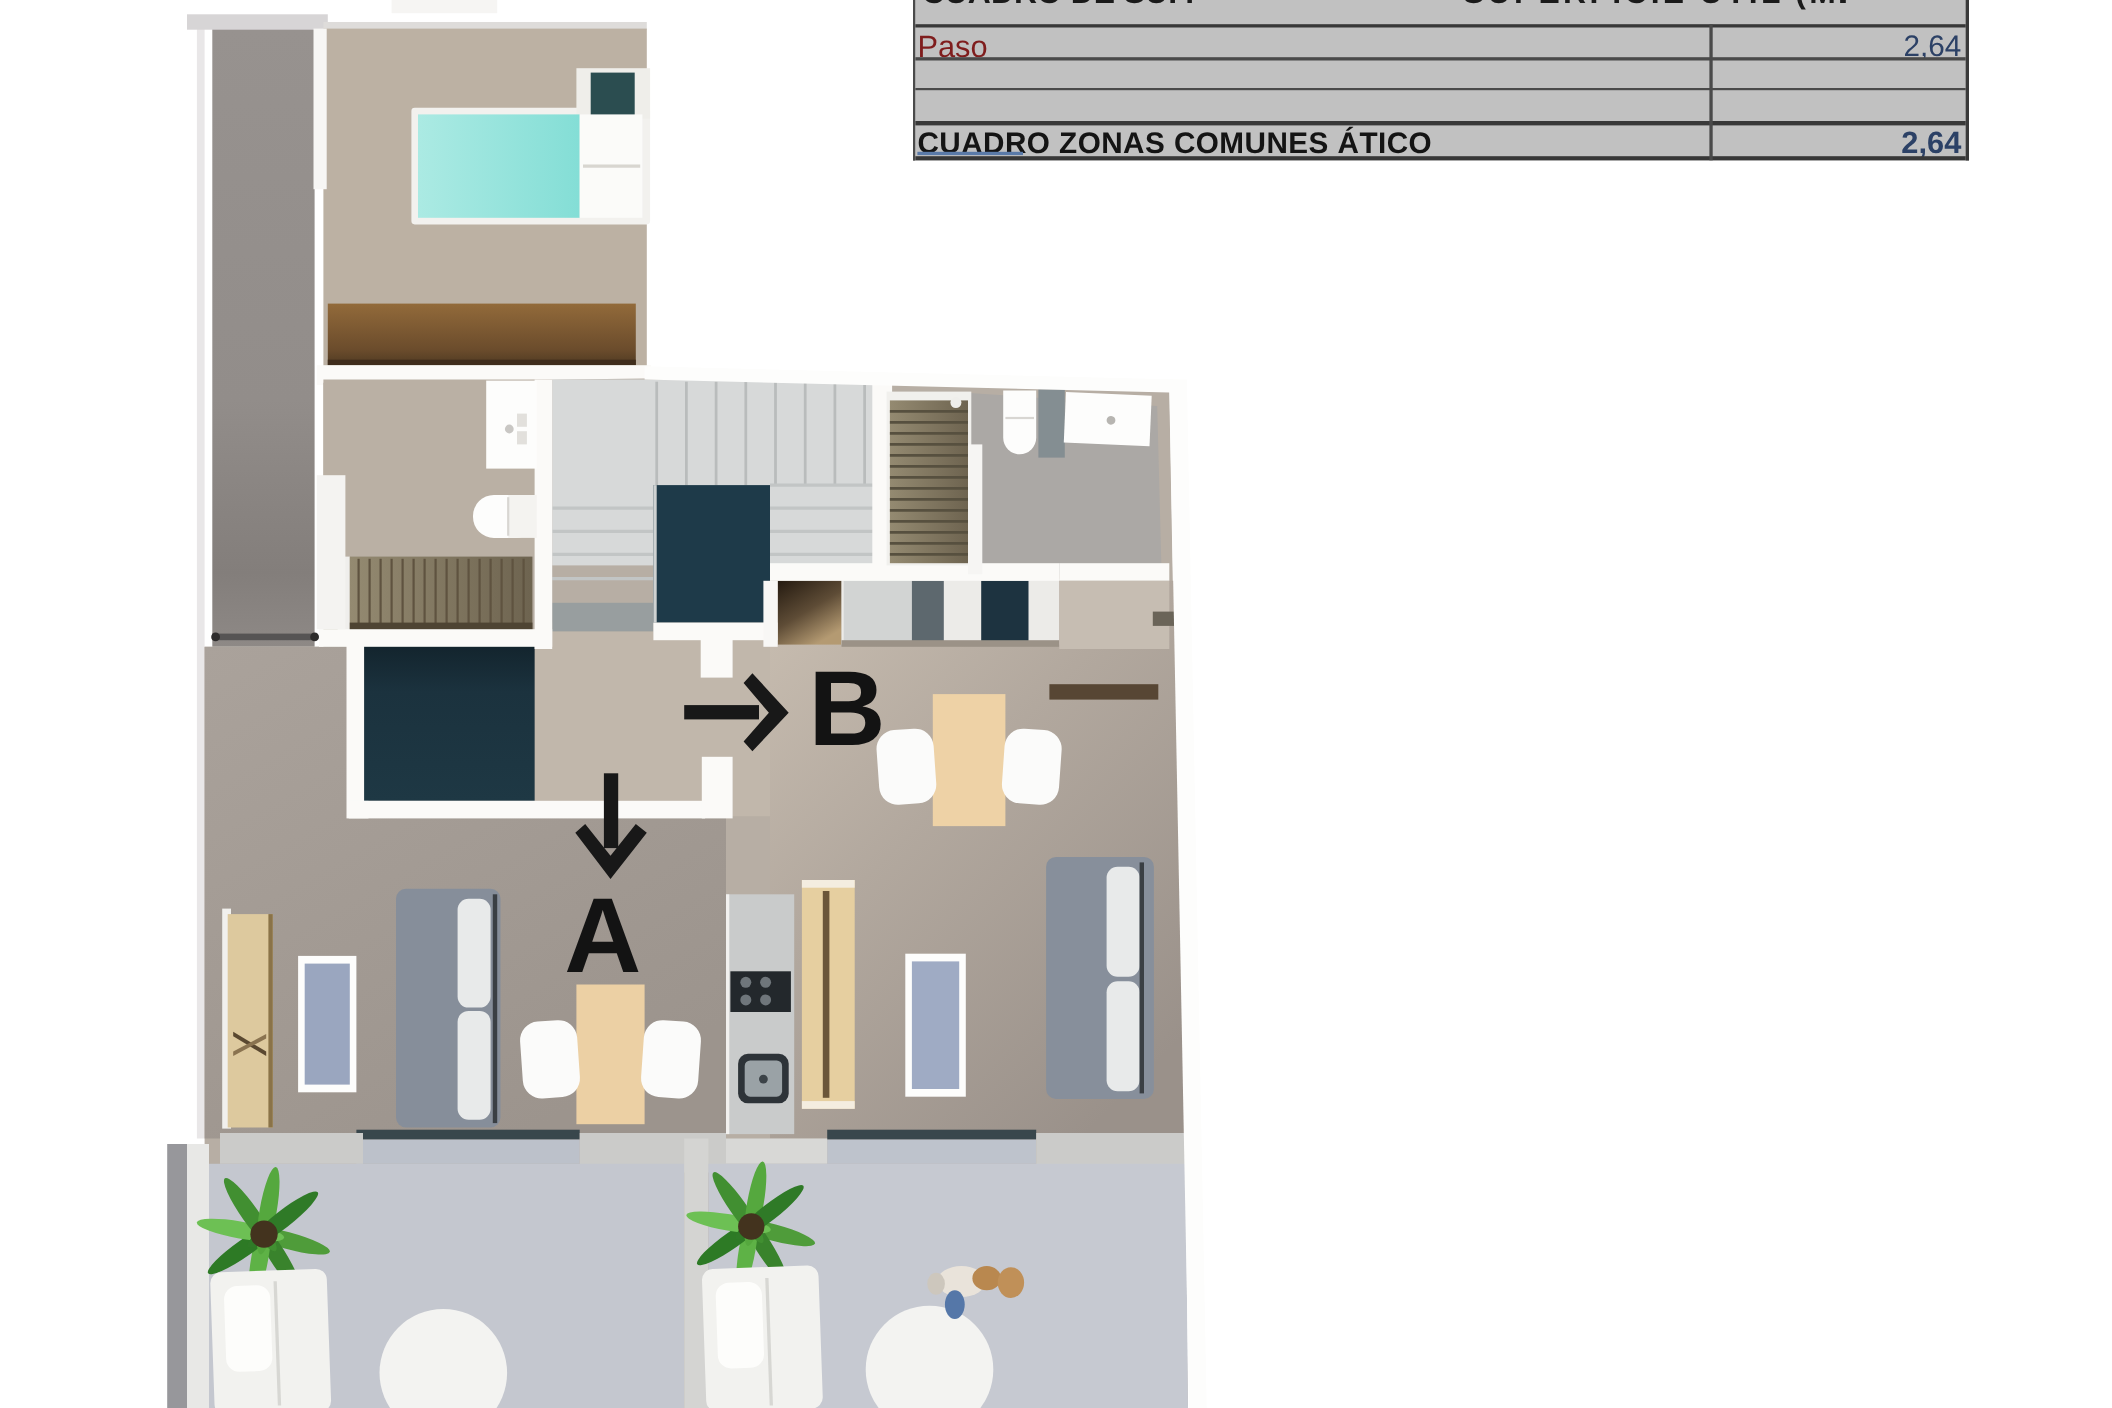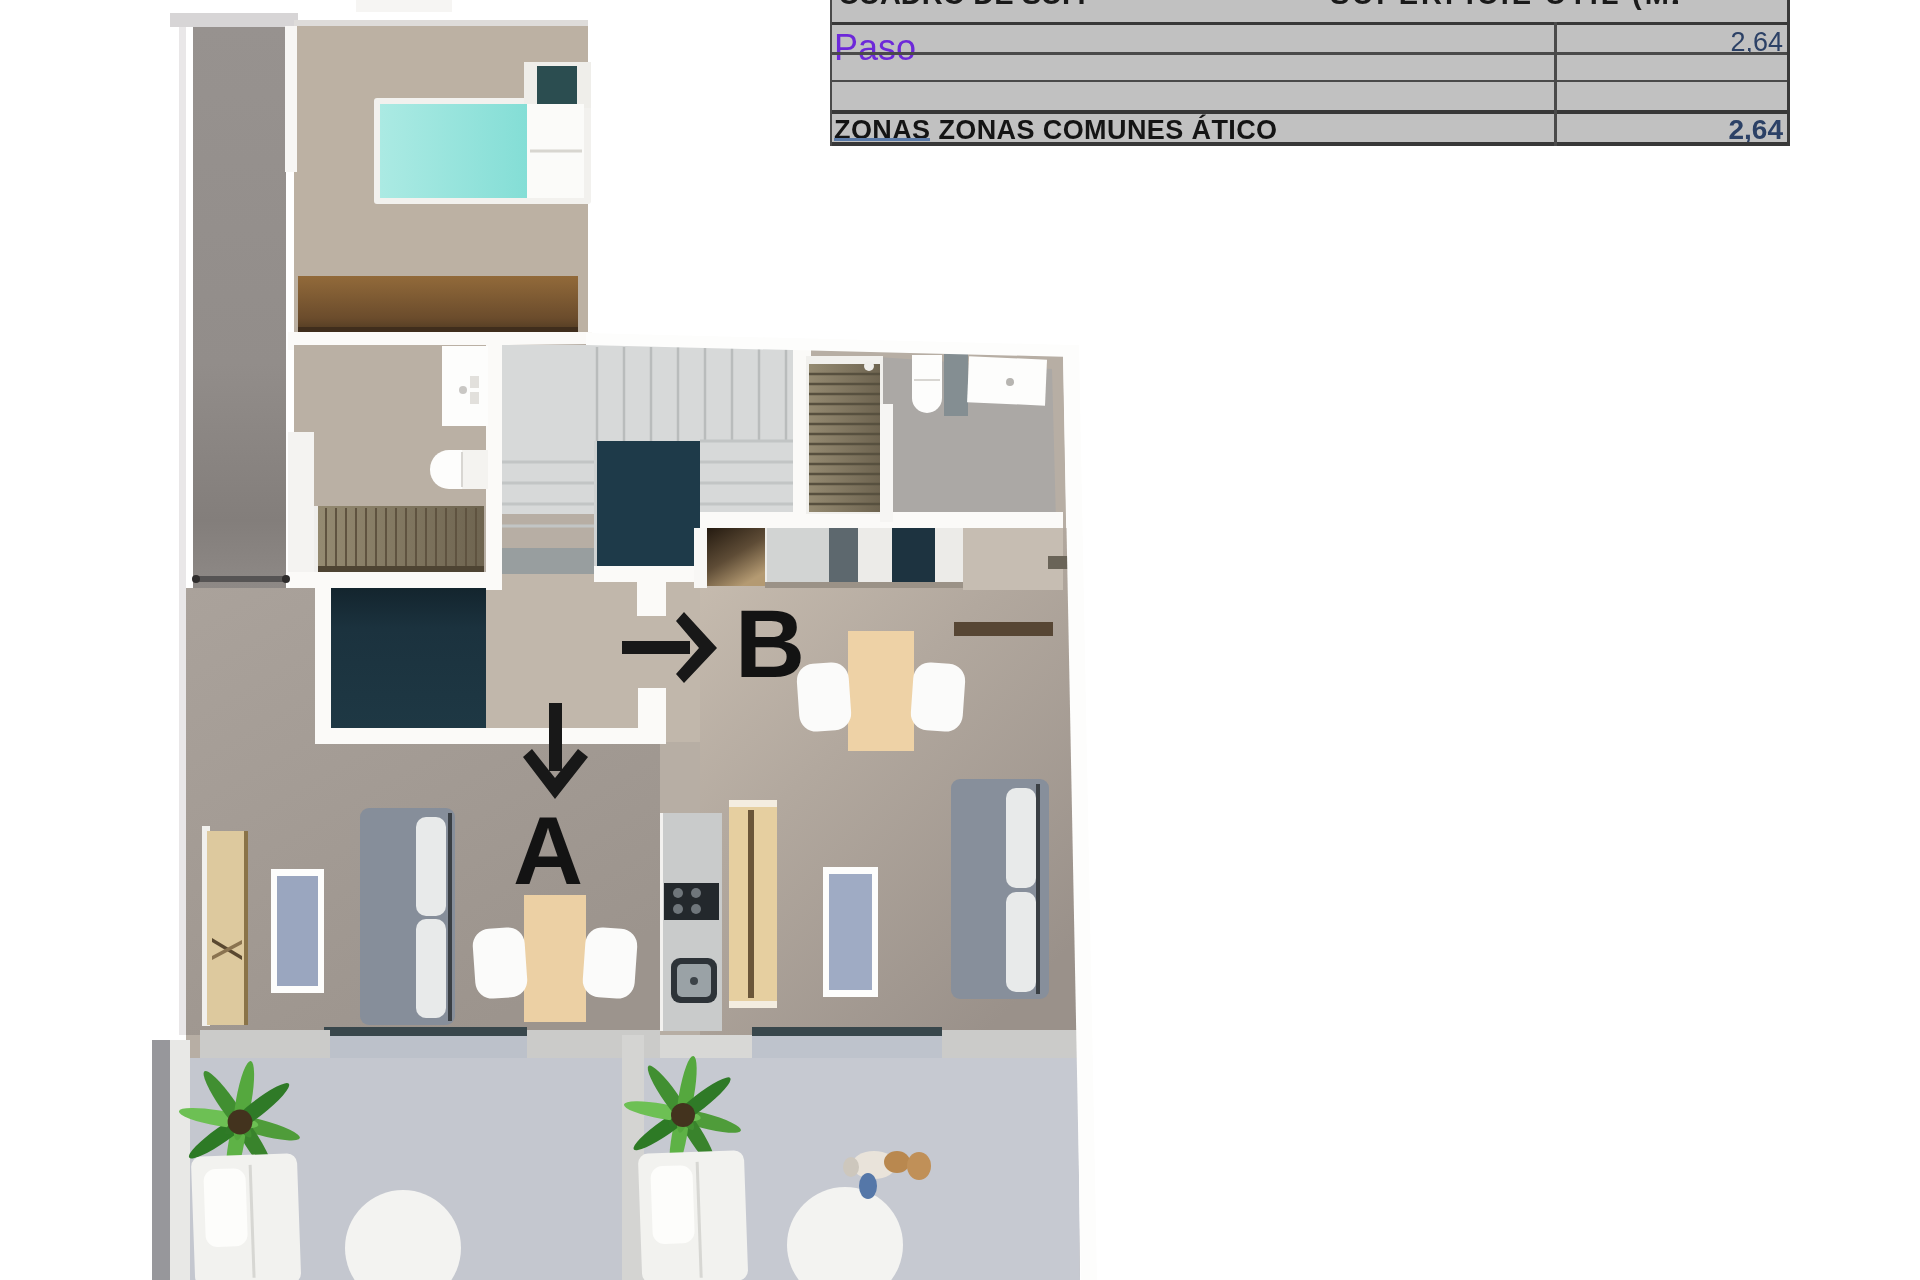--- a/index.html
+++ b/index.html
@@ -371,29 +371,29 @@
 
   <div class="abs" style="left:6px;top:0;width:280px;height:10px;overflow:hidden">
       <div style="margin-top:-22px;font-size:29px;font-weight:bold;color:#1a1a1a;white-space:nowrap">CUADRO DE SUP.</div>
     </div>
   <div class="abs" style="left:498px;top:0;width:348px;height:10px;overflow:hidden">
       <div style="margin-top:-22px;font-size:29px;font-weight:bold;color:#1a1a1a;white-space:nowrap;letter-spacing:3px">SUPERFICIE UTIL (M2</div>
     </div>
 
   <div class="abs" style="left:0;top:22px;width:960px;height:3px;background:#383838"></div>
 
-  <div class="abs" style="left:2px;top:27px;font-size:36px;color:#6d28d9">Paso</div>
+  <div class="abs" style="left:2px;top:27px;font-size:28px;color:#7f1d1d">Paso</div>
   <div class="abs" style="right:4px;top:27px;font-size:27px;color:#2c4166">2,64</div>
   <div class="abs" style="left:0;top:52px;width:960px;height:3px;background:#4a4a4a"></div>
 
   <div class="abs" style="left:0;top:80px;width:960px;height:2px;background:#4a4a4a"></div>
 
   <div class="abs" style="left:0;top:110px;width:960px;height:4px;background:#383838"></div>
 
-  <div class="abs" style="left:2px;top:115px;font-size:27px;font-weight:bold;color:#141414;letter-spacing:0.4px"><span>ZONAS</span> ZONAS COMUNES ÁTICO</div>
+  <div class="abs" style="left:2px;top:115px;font-size:27px;font-weight:bold;color:#141414;letter-spacing:0.4px"><span>CUADRO</span> ZONAS COMUNES ÁTICO</div>
   <div class="abs" style="right:4px;top:114px;font-size:28px;font-weight:bold;color:#2c4166">2,64</div>
 
   <div class="abs" style="left:2px;top:138px;width:96px;height:3px;background:#5a7aa8"></div>
 
   <div class="abs" style="left:0;top:142px;width:960px;height:4px;background:#383838"></div>
 
   <div class="abs" style="left:722px;top:22px;width:3px;height:124px;background:#4a4a4a"></div>
 </div>
 
 </body></html>

